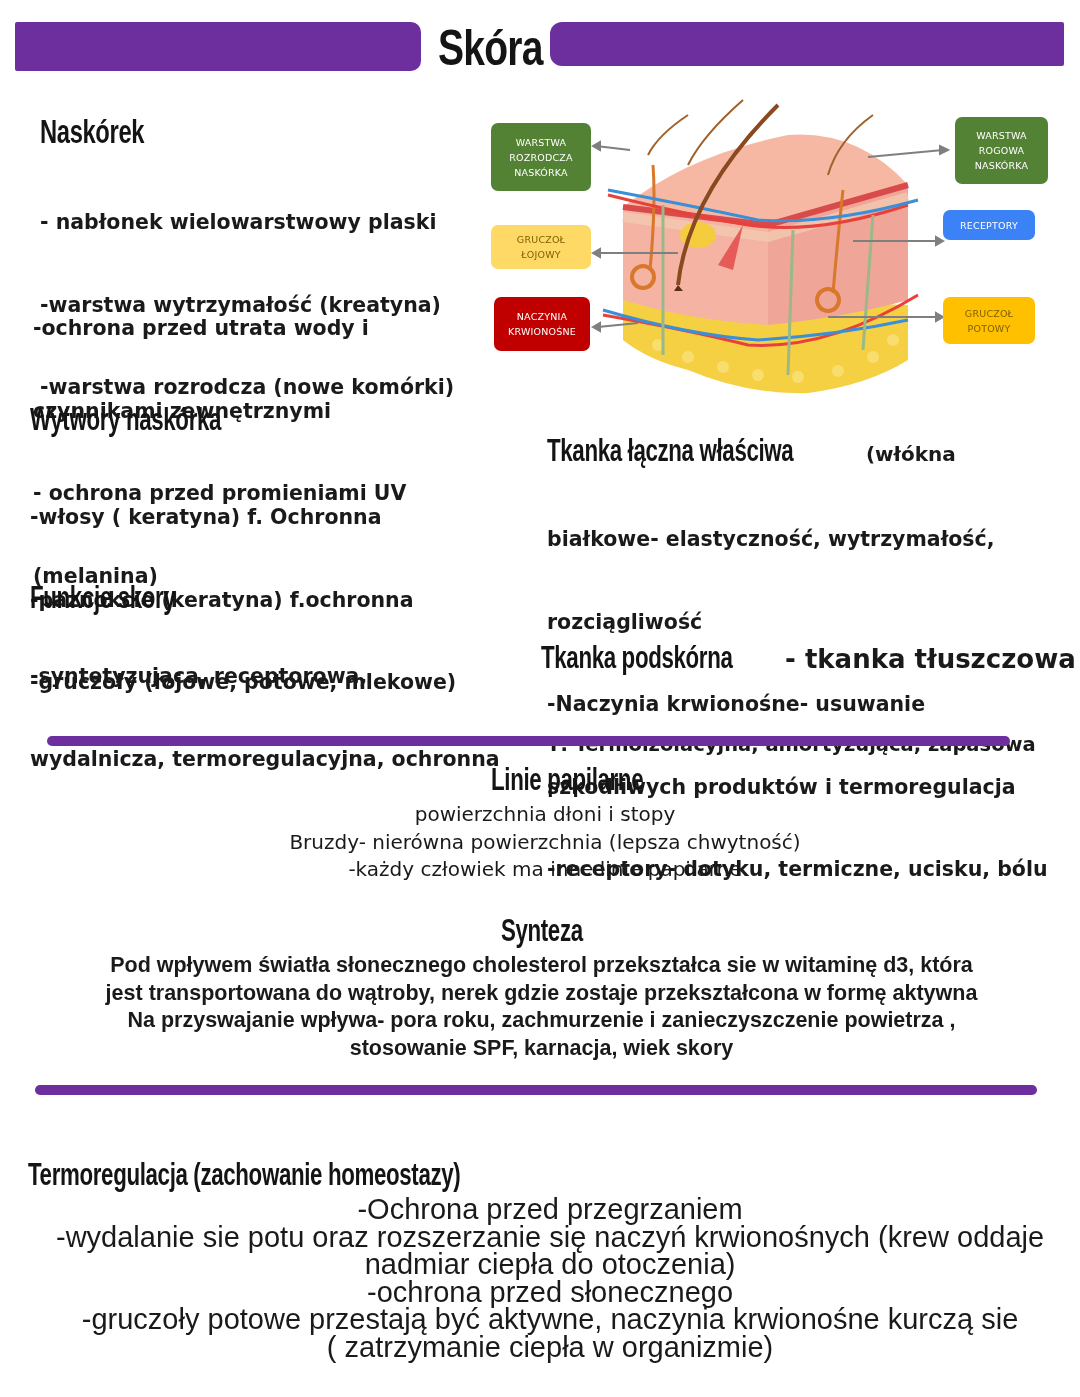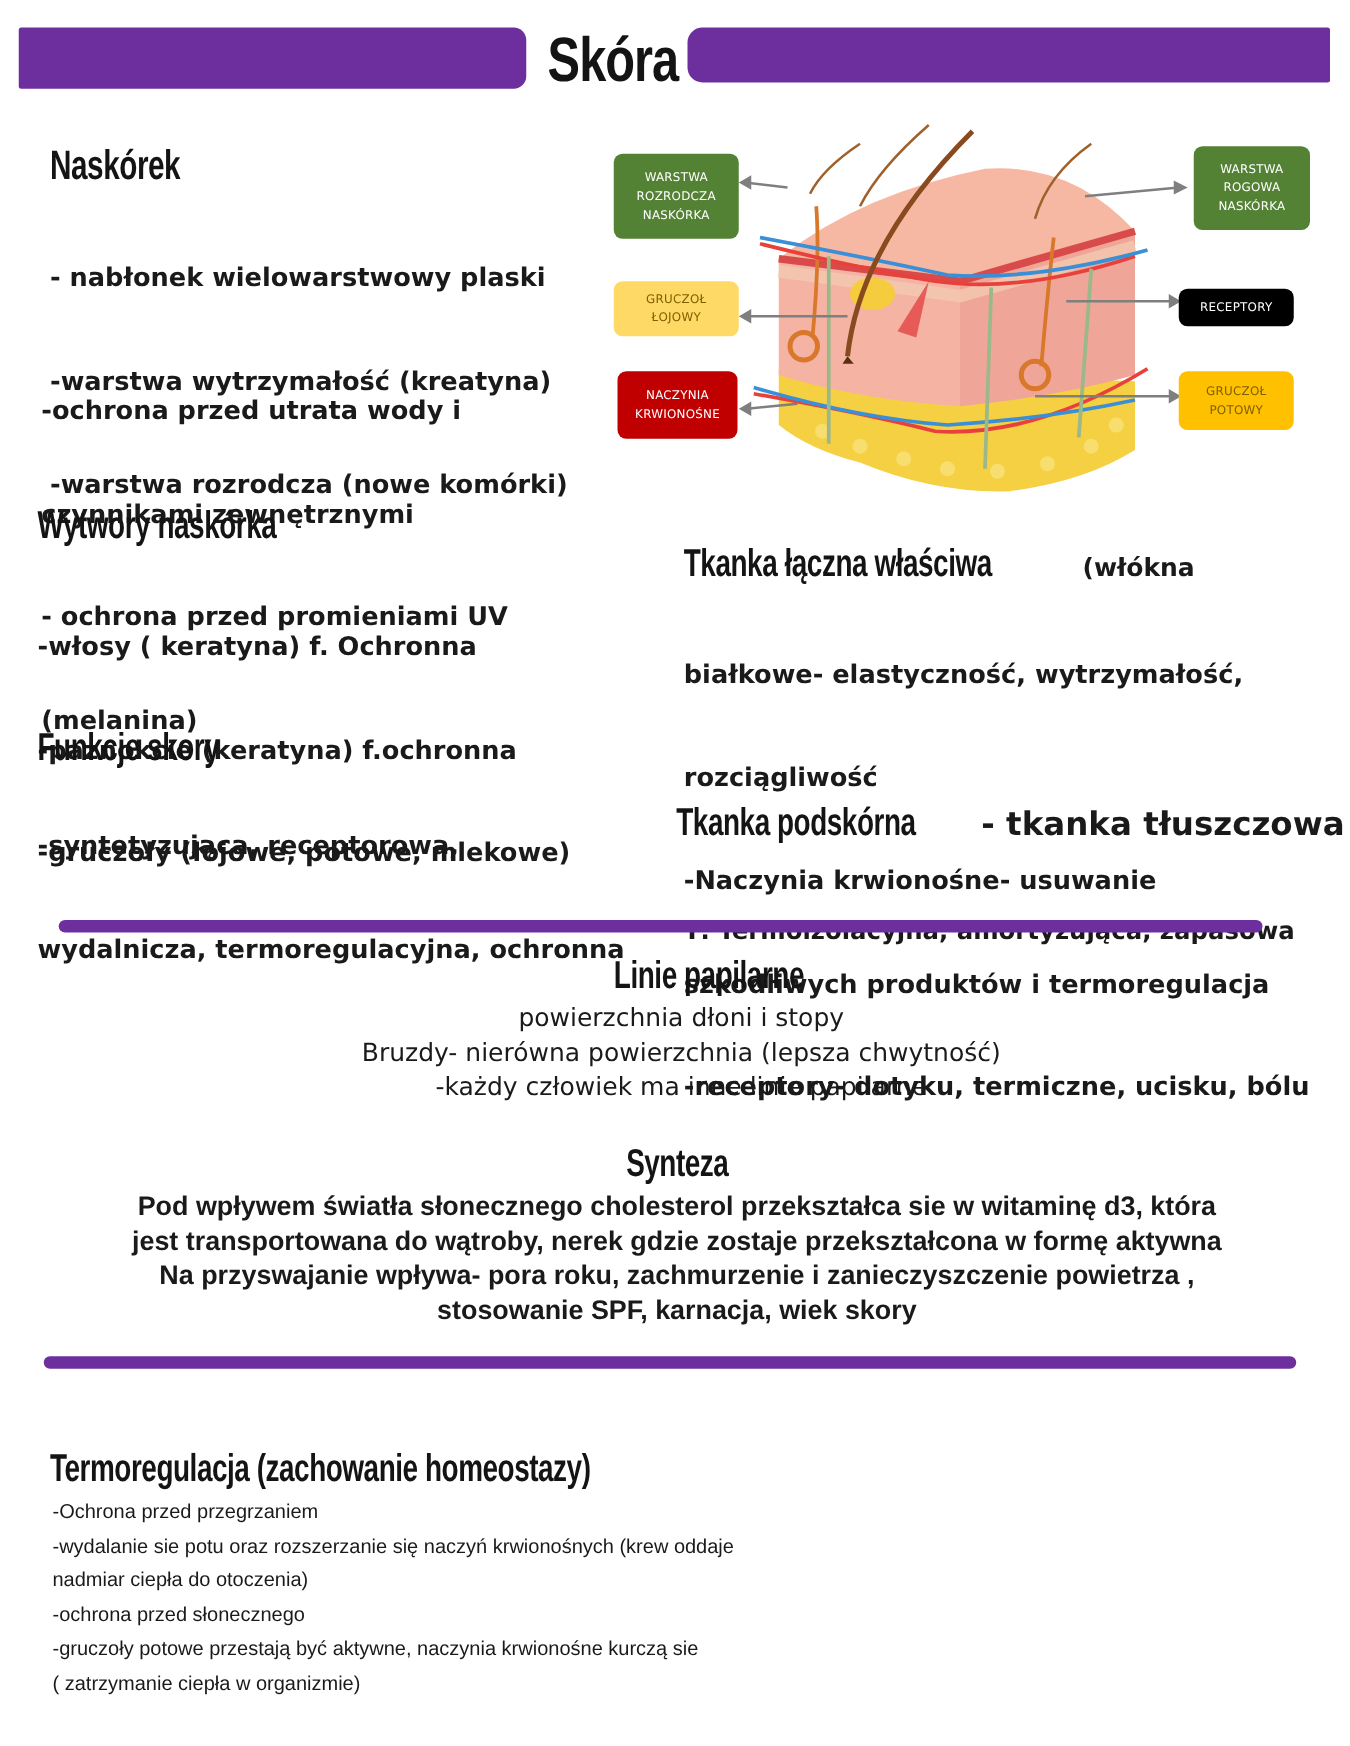--- a/index.html
+++ b/index.html
@@ -144,21 +144,21 @@
   </div>
   <div class="diag-label" style="left:6px; top:202px; width:96px; height:54px; background:#c00000;align-items:center;">
     <span>NACZYNIA</span>
     <span>KRWIONOŚNE</span>
   </div>
   <div class="diag-label" style="left:467px; top:22px; width:93px; height:67px; background:#548235;">
     <span>WARSTWA</span>
     <span>ROGOWA</span>
     <span>NASKÓRKA</span>
   </div>
-  <div class="diag-label" style="left:455px; top:136px; width:92px; height:30px; background:#000000;">
+  <div class="diag-label" style="left:455px; top:115px; width:92px; height:30px; background:#3b82f6;">
     <span>RECEPTORY</span>
   </div>
   <div class="diag-label" style="left:455px; top:202px; width:92px; height:47px; background:#ffc000; color:#7f6000;">
     <span>GRUCZOŁ</span>
     <span>POTOWY</span>
   </div>
 </div>
 
 <div class="abs" style="left:30px; top:402px;">
   <div class="heading h-sm">Wytwory naskórka</div>
@@ -213,23 +213,23 @@
 </div>
 <div class="abs center" style="left:0; top:952px; width:1083px; font-family:'Liberation Sans', sans-serif; font-weight:bold; font-size:21.5px; line-height:27.7px; color:#1a1a1a;">
   <div>Pod wpływem światła słonecznego cholesterol przekształca sie w witaminę d3, która</div>
   <div>jest transportowana do wątroby, nerek gdzie zostaje przekształcona w formę aktywna</div>
   <div>Na przyswajanie wpływa- pora roku, zachmurzenie i zanieczyszczenie powietrza ,</div>
   <div>stosowanie SPF, karnacja, wiek skory</div>
 </div>
 
 <div class="divider" style="left:35px; top:1085px; width:1002px;"></div>
 
-<div class="abs" style="left:40px; top:1157px;">
+<div class="abs" style="left:28px; top:1157px;">
   <div class="heading h-sm" style="white-space:nowrap;">Termoregulacja (zachowanie homeostazy)</div>
 </div>
-<div class="abs" style="left:42px; top:1196px; font-family:'Liberation Sans', sans-serif; font-size:16px; line-height:27.6px; color:#1a1a1a;">
+<div class="abs" style="left:56px; top:1196px; font-family:'Liberation Sans', sans-serif; font-size:29px; line-height:27.6px; color:#1a1a1a;text-align:center;">
   <div>-Ochrona przed przegrzaniem</div>
   <div>-wydalanie sie potu oraz rozszerzanie się naczyń krwionośnych (krew oddaje</div>
   <div>nadmiar ciepła do otoczenia)</div>
   <div>-ochrona przed słonecznego</div>
   <div>-gruczoły potowe przestają być aktywne, naczynia krwionośne kurczą sie</div>
   <div>( zatrzymanie ciepła w organizmie)</div>
 </div>
 
 </body></html>

